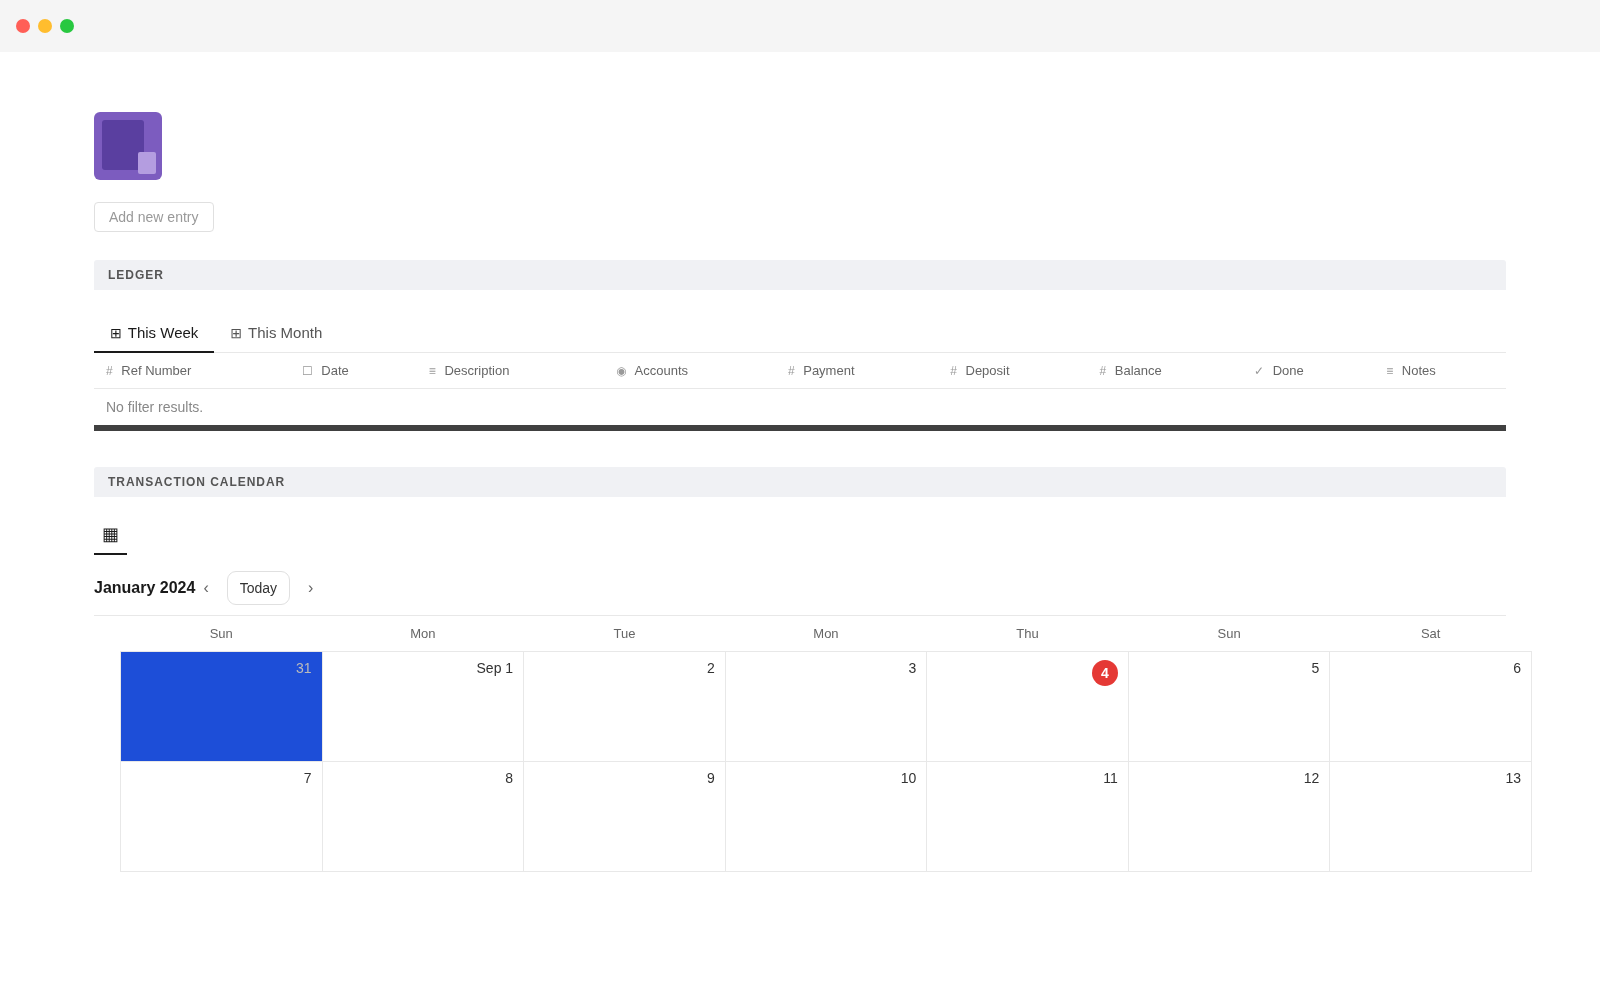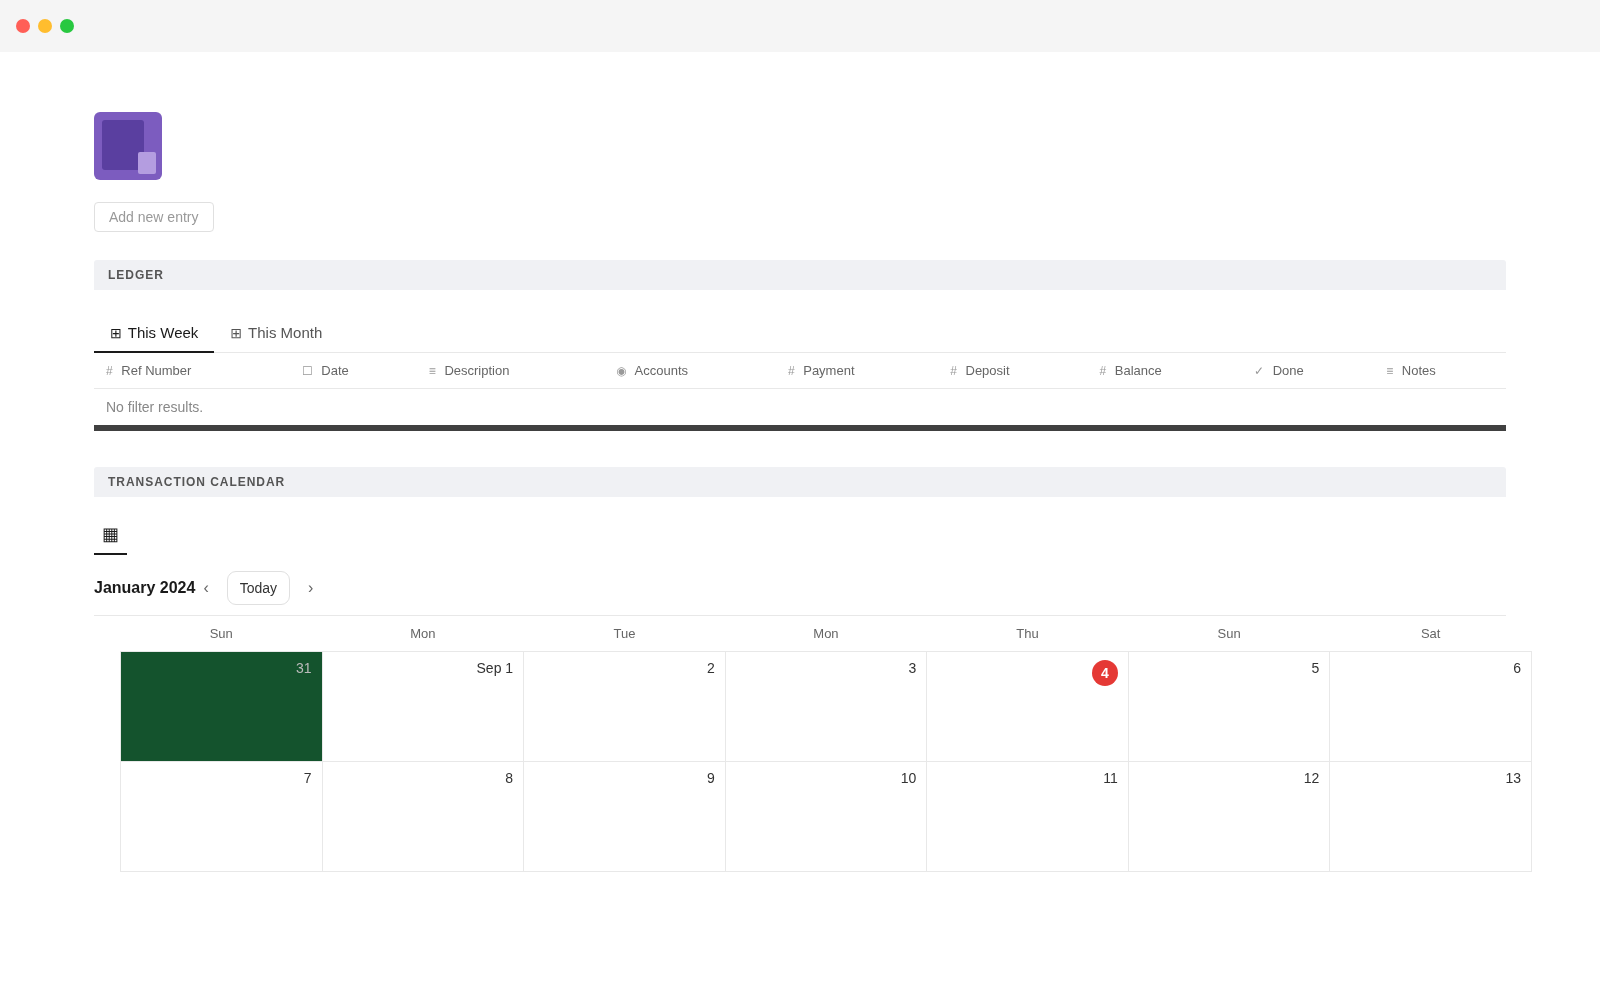--- a/index.html
+++ b/index.html
@@ -244,21 +244,21 @@
       align-items: center;
       justify-content: center;
       font-weight: 600;
       font-size: 14px;
       float: right;
     }
     td.prev-month .date-num {
       color: #bbb;
     }
     td.prev-month {
-      background: #14532d;
+      background: #1d4ed8;
     }
   </style>
 </head>
 <body>
 
 <div class="title-bar">
   <span class="traffic-light tl-red"></span>
   <span class="traffic-light tl-yellow"></span>
   <span class="traffic-light tl-green"></span>
 </div>

